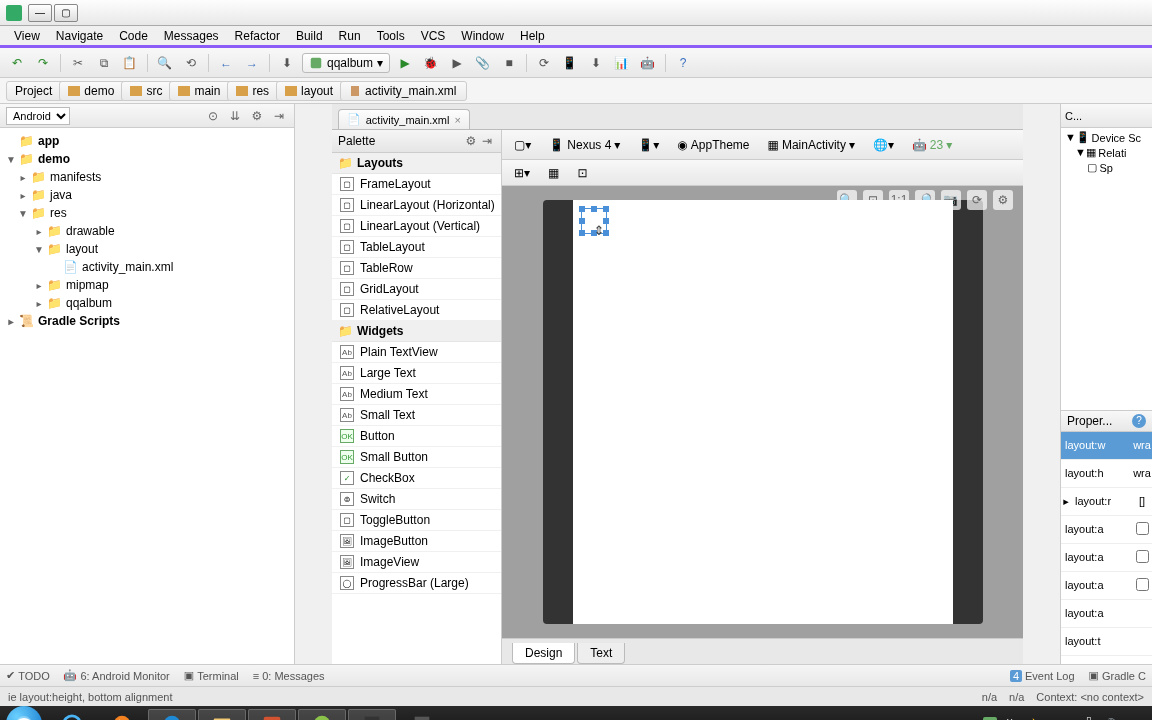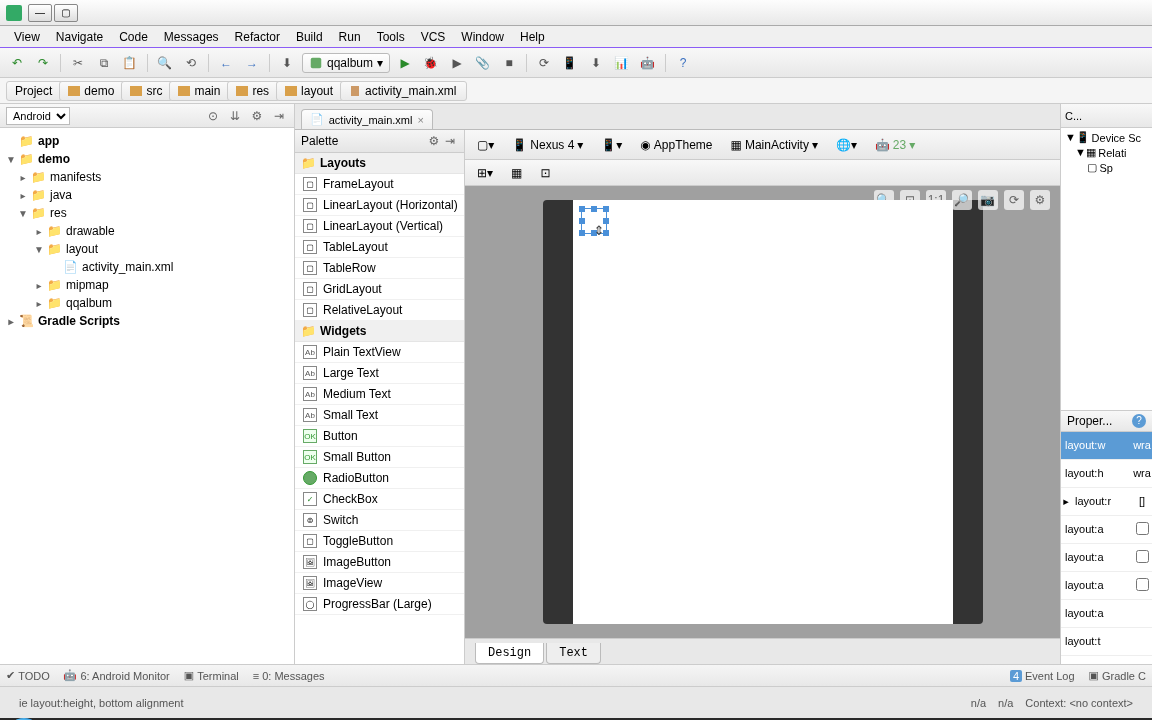--- a/index.html
+++ b/index.html
@@ -4,36 +4,36 @@
 <style>
 * { margin: 0; padding: 0; box-sizing: border-box; }
 body { font-family: "Segoe UI", Tahoma, sans-serif; font-size: 12px; background: #f0f0f0; overflow: hidden; width: 1152px; height: 720px; }
 
 .titlebar { background: linear-gradient(#fdfdfd, #e8e8e8); height: 26px; display: flex; align-items: center; padding: 0 6px; border-bottom: 1px solid #aaa; }
 .titlebar .icon { width: 16px; height: 16px; background: #3a6; border-radius: 2px; margin-right: 6px; }
 .titlebar .title { flex: 1; font-size: 12px; color: #333; }
 .win-controls { display: flex; gap: 2px; }
 .win-btn { width: 24px; height: 18px; border: 1px solid #888; background: linear-gradient(#fff,#ddd); border-radius: 2px; display:flex; align-items:center; justify-content:center; font-size:10px; }
 
-.menubar { background: #f0f0f0; height: 22px; display: flex; align-items: center; padding: 0 6px; border-bottom: 1px solid #8b5cf6; }
+.menubar { background: #f0f0f0; height: 22px; display: flex; align-items: center; padding: 0 6px; border-bottom: 3px solid #8b5cf6; }
 .menubar span { padding: 2px 8px; cursor: default; }
 
 .toolbar { background: linear-gradient(#f8f8f8,#e8e8e8); height: 30px; display: flex; align-items: center; padding: 0 6px; gap: 4px; border-bottom: 1px solid #ccc; }
 .tbtn { width: 22px; height: 22px; display:flex; align-items:center; justify-content:center; border-radius: 3px; color:#555; }
 .sep { width: 1px; height: 18px; background: #ccc; margin: 0 2px; }
 .run-config { display:flex; align-items:center; border:1px solid #bbb; border-radius:3px; background: linear-gradient(#fff,#eee); padding: 2px 6px; gap:4px; }
 .run-config svg { width:14px; height:14px; }
 .arrow-green { color:#2a8a2a; }
 .arrow-blue { color: #3a70c0; }
 
 .breadcrumbs { background: #f5f5f5; height: 26px; display: flex; align-items: center; padding: 0 6px; border-bottom: 1px solid #ccc; }
 .crumb { display:flex; align-items:center; padding: 2px 10px 2px 8px; background: linear-gradient(#fafafa,#eaeaea); border:1px solid #ccc; border-radius: 3px; margin-right: -4px; position: relative; gap:4px; }
 .crumb svg { width: 12px; height:12px; }
 
-.main-layout { display:flex; height: 560px; }
+.main-layout { display:flex; height: 560px; gap: 37px; }
 .left-panel { width: 295px; background: #fff; border-right: 1px solid #ccc; display:flex; flex-direction:column; }
 .panel-header { background: linear-gradient(#f8f8f8,#e8e8e8); height: 24px; display:flex; align-items:center; padding: 0 6px; border-bottom: 1px solid #ccc; gap:4px; }
 .panel-header select { border:1px solid #bbb; background:#fff; font-size:11px; padding:1px 2px; }
 .panel-header .spacer { flex:1; }
 .panel-header .pbtn { width:18px; height:18px; display:flex; align-items:center; justify-content:center; color:#666; }
 
 .tree { padding: 4px 2px; overflow:auto; flex:1; }
 .tree-item { display:flex; align-items:center; gap:4px; padding: 2px 4px; white-space:nowrap; }
 .tree-item.bold { font-weight: bold; }
 .tree-item .expand { width:10px; text-align:center; color:#666; font-size:10px; }
@@ -72,41 +72,41 @@
 .selected-widget { position:absolute; top:8px; left:8px; width:26px; height:26px; border:1px solid #4a90d9; }
 .sel-handle { position:absolute; width:6px; height:6px; background:#4a90d9; }
 .sh-tl { top:-3px; left:-3px;} .sh-tr{top:-3px; right:-3px;} .sh-bl{bottom:-3px; left:-3px;} .sh-br{bottom:-3px; right:-3px;}
 .sh-tm{top:-3px; left:50%; margin-left:-3px;} .sh-bm{bottom:-3px; left:50%; margin-left:-3px;}
 .sh-ml{left:-3px; top:50%; margin-top:-3px;} .sh-mr{right:-3px; top:50%; margin-top:-3px;}
 .resize-cursor { position:absolute; top:14px; left:12px; font-size:13px; color:#444; }
 .zoom-icons { position:absolute; top:4px; right:10px; display:flex; gap:6px; }
 .zoom-icons .zbtn { width:20px; height:20px; display:flex; align-items:center; justify-content:center; color:#666; background:rgba(255,255,255,0.7); border-radius:3px; }
 
 .bottom-tabs { background:#e8e8e8; height:26px; display:flex; align-items:flex-end; padding-left:10px; border-top:1px solid #ccc; }
-.btab { border:1px solid #bbb; border-top:none; border-radius:0 0 4px 4px; padding:3px 12px; background:#eee; margin-right:2px;font-family:Liberation Mono, monospace; }
+.btab { border:1px solid #bbb; border-top:none; border-radius:0 0 4px 4px; padding:3px 12px; background:#eee; margin-right:2px; }
 .btab.active { background:#fff; }
 
 .right-panel { width:92px; background:#fff; border-left:1px solid #ccc; display:flex; flex-direction:column; }
 .right-header { background: linear-gradient(#f8f8f8,#e8e8e8); height:24px; border-bottom:1px solid #ccc; display:flex; align-items:center; padding:0 4px; font-size:11px; }
 .comp-tree { padding:2px; font-size:11px; }
 .comp-tree .citem { padding:1px 2px; display:flex; align-items:center; gap:2px; white-space:nowrap; overflow:hidden; }
 .props-header { background: linear-gradient(#f8f8f8,#e8e8e8); padding:3px 6px; border-top:1px solid #ccc; border-bottom:1px solid #ccc; display:flex; align-items:center; gap:4px; }
 .props-header .q { background:#5b9bd5; color:#fff; width:14px; height:14px; border-radius:50%; display:flex; align-items:center; justify-content:center; font-size:10px; margin-left:auto; }
 .props-body { flex:1; overflow:auto; }
 .prop-row { display:flex; border-bottom:1px solid #eee; font-size:11px; align-items:center; height:28px; }
 .prop-row.sel { background:#5b9bd5; color:#fff; }
 .prop-key { padding:2px 4px; white-space:nowrap; overflow:hidden; flex:1; }
 .prop-val { width:20px; text-align:center; }
 .prop-val input[type=checkbox] { }
 
 .tool-windows { background: linear-gradient(#f5f5f5,#e8e8e8); height:22px; display:flex; align-items:center; padding:0 6px; gap:14px; border-top:1px solid #ccc; font-size:11px; }
 .tool-windows .tw { display:flex; align-items:center; gap:3px; color:#555; }
 .tool-windows .spacer { flex:1; }
 
-.statusbar { background:#e8e8e8; height:32px; display:flex; align-items:center; padding:0 19px; border-top:1px solid #ccc; font-size:11px; color:#555; }
+.statusbar { background:#e8e8e8; height:20px; display:flex; align-items:center; padding:0 8px; border-top:1px solid #ccc; font-size:11px; color:#555; }
 .statusbar .spacer { flex:1; }
 .statusbar .sitem { margin-left:12px; }
 
 .taskbar { background: linear-gradient(#2a2a2a,#111); height:36px; display:flex; align-items:center; padding:0 6px; gap:2px; }
 .task-btn { width:48px; height:30px; border-radius:2px; display:flex; align-items:center; justify-content:center; }
 .task-btn.active { background: rgba(255,255,255,0.15); border:1px solid rgba(255,255,255,0.2); }
 .task-btn svg { width:22px; height:22px; }
 .taskbar .spacer { flex:1; }
 .tray { display:flex; align-items:center; gap:8px; color:#fff; font-size:11px; padding-right:6px; }
 .start-orb { width:36px; height:36px; border-radius:50%; background: radial-gradient(circle at 30% 30%, #6bd0ff, #0a6ec7); display:flex; align-items:center; justify-content:center; margin-right:4px; }
@@ -355,24 +355,20 @@
               <span class="picon ab">Ab</span>
               <span>Small Text</span>
             </div>
           <div class="pitem">
               <span class="picon ok">OK</span>
               <span>Button</span>
             </div>
           <div class="pitem">
               <span class="picon ok">OK</span>
               <span>Small Button</span>
-            </div>
-          <div class="pitem">
-              <span class="picon radio"></span>
-              <span>RadioButton</span>
             </div>
           <div class="pitem">
               <span class="picon" style="color:#2a8a2a">✓</span>
               <span>CheckBox</span>
             </div>
           <div class="pitem">
               <span class="picon">⊜</span>
               <span>Switch</span>
             </div>
           <div class="pitem">

